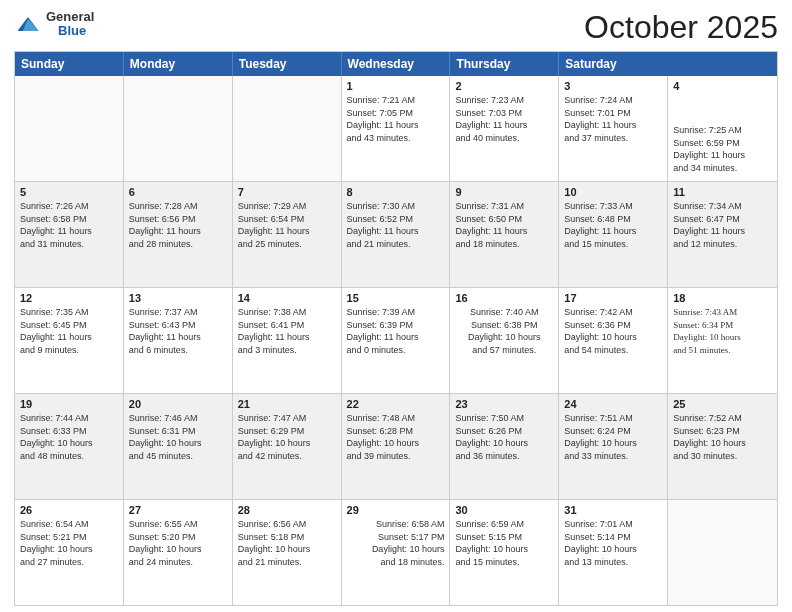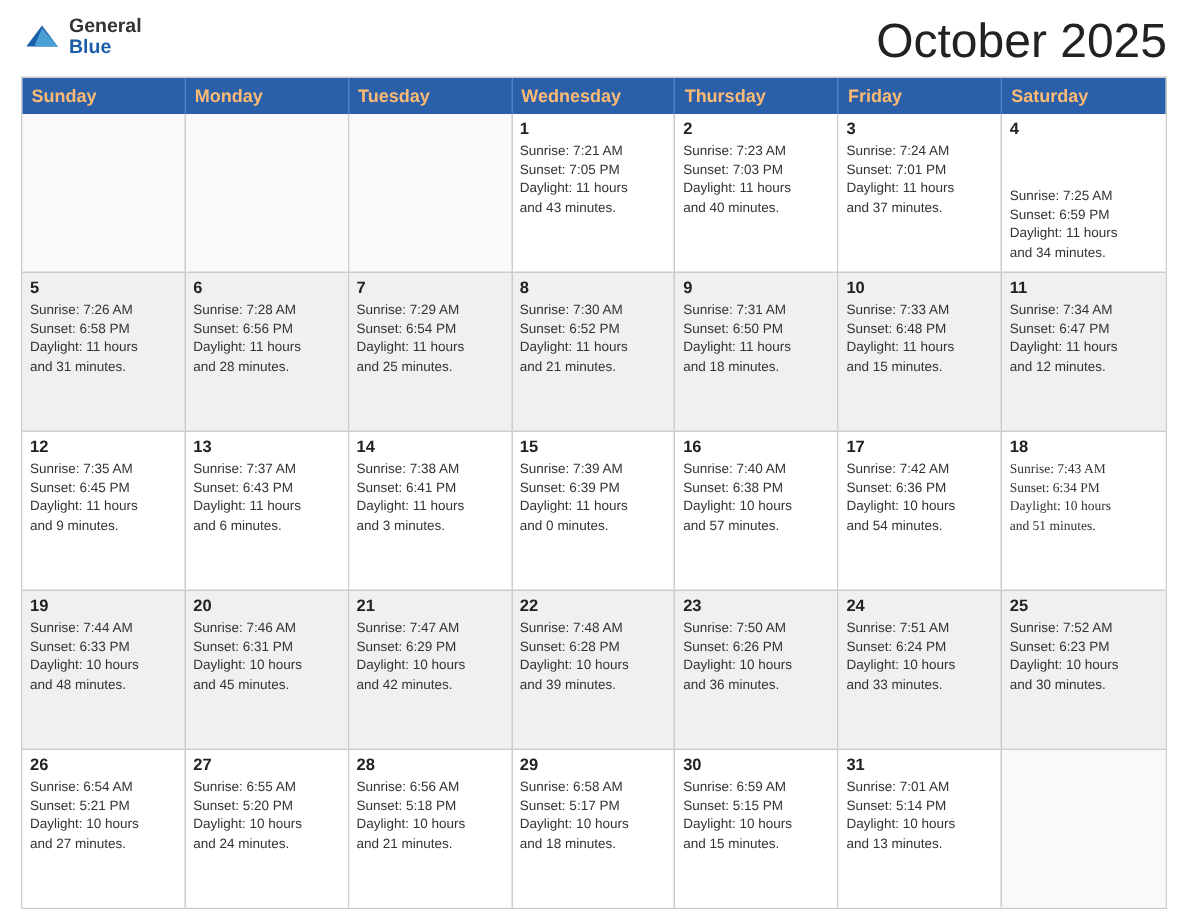--- a/index.html
+++ b/index.html
@@ -30,21 +30,21 @@
       gap: 2px;
     }
     .logo-text {
       display: flex;
       flex-direction: column;
       font-size: 13px;
       font-weight: bold;
       line-height: 1.1;
     }
     .logo-text .general { color: #333; }
-    .logo-text .blue { color: #1a5fa8; }
+    .logo-text .blue { color: #1a5fa8; margin-left: 12px; }
     .logo-icon {
       width: 28px;
       height: 28px;
       margin-right: 2px;
     }
     .title-block {
       text-align: right;
     }
     .month-title {
       font-size: 32px;
@@ -61,21 +61,21 @@
       display: flex;
       flex-direction: column;
       border: 1px solid #ccc;
     }
     .cal-header {
       display: grid;
       grid-template-columns: repeat(7, 1fr);
       background: #2a5faa;
     }
     .cal-header-cell {
-      color: #fdba74;
+      color: #ffffff;
       font-size: 12px;
       font-weight: bold;
       padding: 5px 6px;
       text-align: left;
       border-right: 1px solid #4a7fca;
     }
     .cal-header-cell:last-child { border-right: none; }
     .cal-body {
       flex: 1;
       display: flex;
@@ -135,21 +135,20 @@
     </div>
   </div>
 
   <div class="calendar">
     <div class="cal-header">
     <div class="cal-header-cell">Sunday</div>
         <div class="cal-header-cell">Monday</div>
         <div class="cal-header-cell">Tuesday</div>
         <div class="cal-header-cell">Wednesday</div>
         <div class="cal-header-cell">Thursday</div>
-        <div class="cal-header-cell">Friday</div>
         <div class="cal-header-cell">Saturday</div>
       </div>
     <div class="cal-body">
     <div class="cal-row">
           <div class="cal-cell empty"></div>
           <div class="cal-cell empty"></div>
           <div class="cal-cell empty"></div>
           <div class="cal-cell">
             <span class="day-num">1</span>
             <div class="info" style="white-space: pre-line;">Sunrise: 7:21 AM
@@ -254,21 +253,21 @@
           </div>
           <div class="cal-cell">
             <span class="day-num">15</span>
             <div class="info" style="white-space: pre-line;">Sunrise: 7:39 AM
 Sunset: 6:39 PM
 Daylight: 11 hours
 and 0 minutes.</div>
           </div>
           <div class="cal-cell">
             <span class="day-num">16</span>
-            <div class="info" style="white-space: pre-line;">Sunrise: 7:40 AM
+            <div class="info" style="white-space: pre-line; text-align: center;">Sunrise: 7:40 AM
 Sunset: 6:38 PM
 Daylight: 10 hours
 and 57 minutes.</div>
           </div>
           <div class="cal-cell">
             <span class="day-num">17</span>
             <div class="info" style="white-space: pre-line;">Sunrise: 7:42 AM
 Sunset: 6:36 PM
 Daylight: 10 hours
 and 54 minutes.</div>
@@ -349,21 +348,21 @@
           </div>
           <div class="cal-cell">
             <span class="day-num">28</span>
             <div class="info" style="white-space: pre-line;">Sunrise: 6:56 AM
 Sunset: 5:18 PM
 Daylight: 10 hours
 and 21 minutes.</div>
           </div>
           <div class="cal-cell">
             <span class="day-num">29</span>
-            <div class="info" style="white-space: pre-line;">Sunrise: 6:58 AM
+            <div class="info" style="white-space: pre-line; text-align: right;">Sunrise: 6:58 AM
 Sunset: 5:17 PM
 Daylight: 10 hours
 and 18 minutes.</div>
           </div>
           <div class="cal-cell">
             <span class="day-num">30</span>
             <div class="info" style="white-space: pre-line;">Sunrise: 6:59 AM
 Sunset: 5:15 PM
 Daylight: 10 hours
 and 15 minutes.</div>

